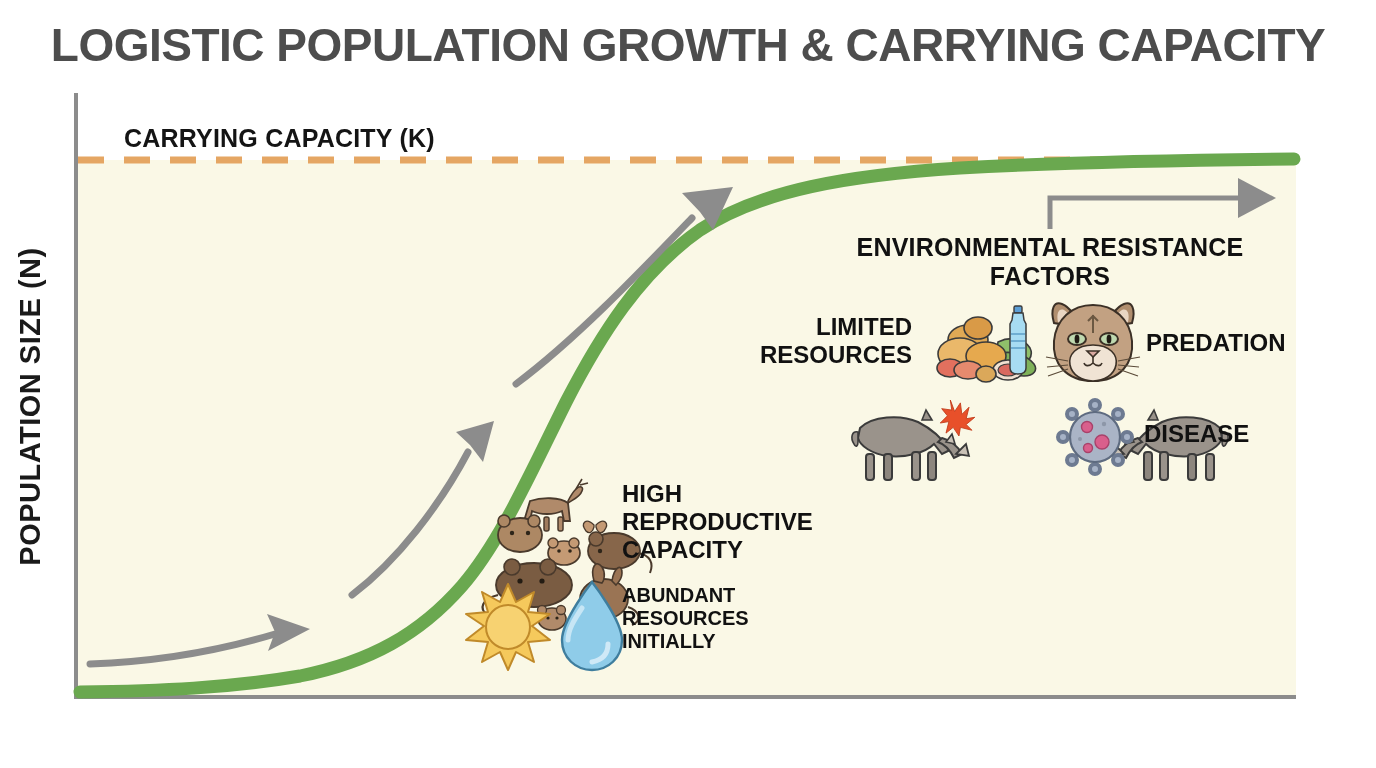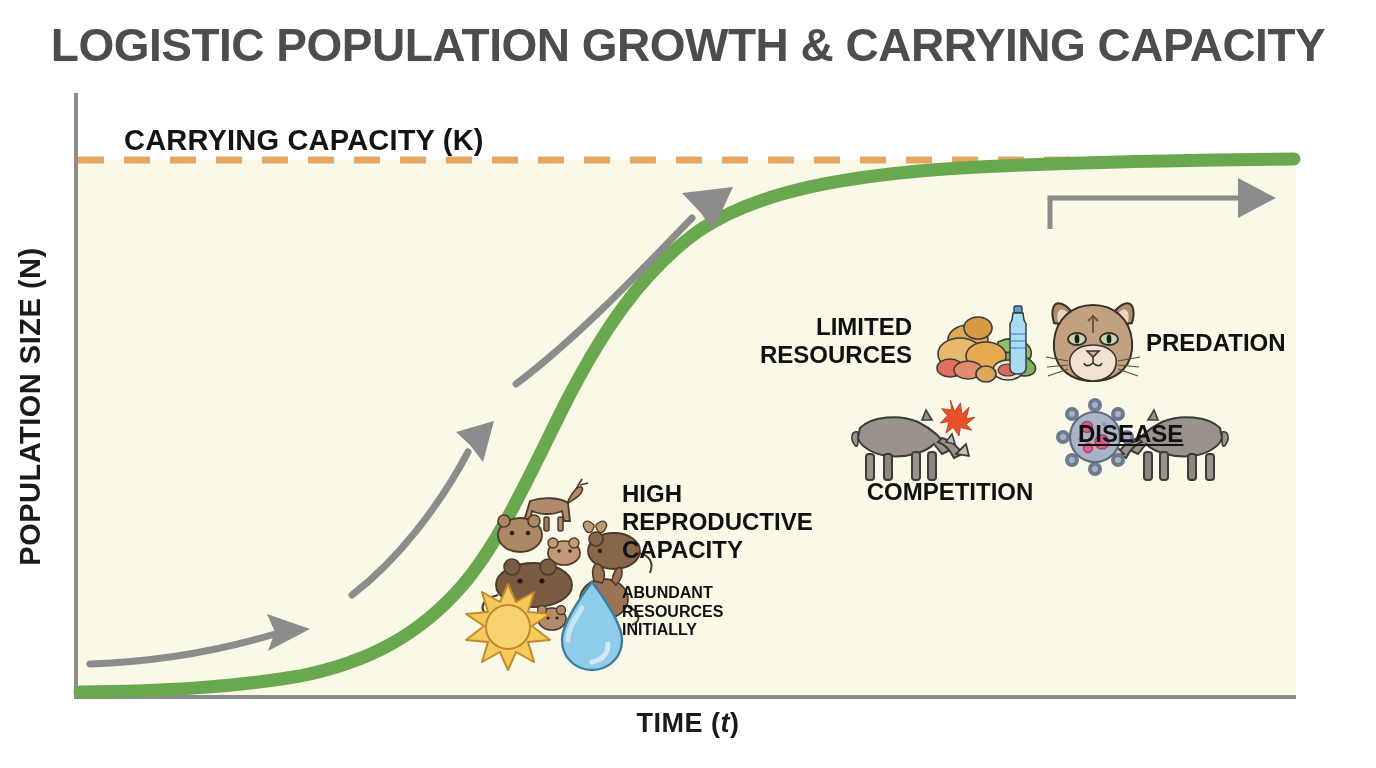--- a/index.html
+++ b/index.html
@@ -53,21 +53,21 @@
     position:absolute;left:0;top:708px;width:1376px;
     text-align:center;
     font-size:27px;font-weight:bold;color:#1a1a1a;
     letter-spacing:0.5px;
   }
   .xlabel .it{font-style:italic;font-weight:bold;}
 
   
   .cc-title{
     position:absolute;left:124px;top:124px;
-    font-size:29px;font-weight:bold;color:#141414;
+    font-size:25px;font-weight:bold;color:#141414;
     letter-spacing:0.2px;white-space:nowrap;
   }
   .cc-sub{
     position:absolute;left:124px;top:174px;
     font-size:21px;font-weight:normal;color:#1f1f1f;
     white-space:nowrap;
   }
 
   
   svg.overlay{position:absolute;left:0;top:0;width:1376px;height:768px;pointer-events:none;}
@@ -90,46 +90,45 @@
   }
   .ann-predation{
     left:1146px;top:329px;
     font-size:24px;text-align:right;
   }
   .ann-competition{
     left:846px;top:478px;width:208px;
     text-align:center;font-size:24px;
   }
   .ann-disease{
-    left:1078px;top:420px;
-    font-size:24px;text-align:left;text-decoration:underline;
+    left:1144px;top:420px;
+    font-size:24px;text-align:left;
   }
   .ann-hrp{
     left:622px;top:480px;width:230px;
     text-align:left;font-size:24px;
   }
   .ann-abundant{
     left:622px;top:584px;width:230px;
-    text-align:left;font-size:16px;
+    text-align:left;font-size:20px;
   }
 </style>
 </head>
 <body>
 
 <div id="stage">
 
   <div class="title">LOGISTIC POPULATION GROWTH &amp; CARRYING CAPACITY</div>
 
   <div class="plot-fill" style="left:78px;top:160px;width:1218px;height:537px;position:absolute;"></div>
 
   <div class="axis-y"></div>
   <div class="axis-x"></div>
 
   <div class="ylabel">POPULATION SIZE (N)</div>
-  <div class="xlabel"><span>TIME (</span><span class="it">t</span><span>)</span></div>
 
   <div class="cc-title">CARRYING CAPACITY (K)</div>
 
   <svg class="overlay" viewBox="0 0 1376 768" xmlns="http://www.w3.org/2000/svg">
 
     <line x1="78" y1="160" x2="1296" y2="160" stroke="#e5a663" stroke-width="7" stroke-dasharray="26 20" stroke-linecap="butt"></line>
 
     <path d="M 80 692
              C 160 691, 230 688, 300 676
              C 370 662, 420 634, 462 586
@@ -347,27 +346,28 @@
     </g>
 
     <g transform="translate(560,582)">
       <path d="M32 0 C32 0 62 38 62 58 C62 76 48 88 32 88 C16 88 2 76 2 58 C2 38 32 0 32 0 Z" fill="#8fcce9" stroke="#3f7e9e" stroke-width="2.4"></path>
       <path d="M22 26 C14 38 8 48 8 58" fill="none" stroke="#c7e6f5" stroke-width="5" stroke-linecap="round"></path>
       <path d="M48 62 C48 72 42 78 32 80" fill="none" stroke="#cfe9f7" stroke-width="5" stroke-linecap="round"></path>
     </g>
 
   </svg>
 
+  <div class="ann ann-erf">ENVIRONMENTAL RESISTANCE
+FACTORS</div>
 
   <div class="ann ann-limited">LIMITED
 RESOURCES</div>
 
   <div class="ann ann-predation">PREDATION</div>
 
-  <div class="ann ann-competition">COMPETITION</div>
 
   <div class="ann ann-disease">DISEASE</div>
 
   <div class="ann ann-hrp">HIGH
 REPRODUCTIVE
 CAPACITY</div>
 
   <div class="ann ann-abundant">ABUNDANT
 RESOURCES
 INITIALLY</div>

